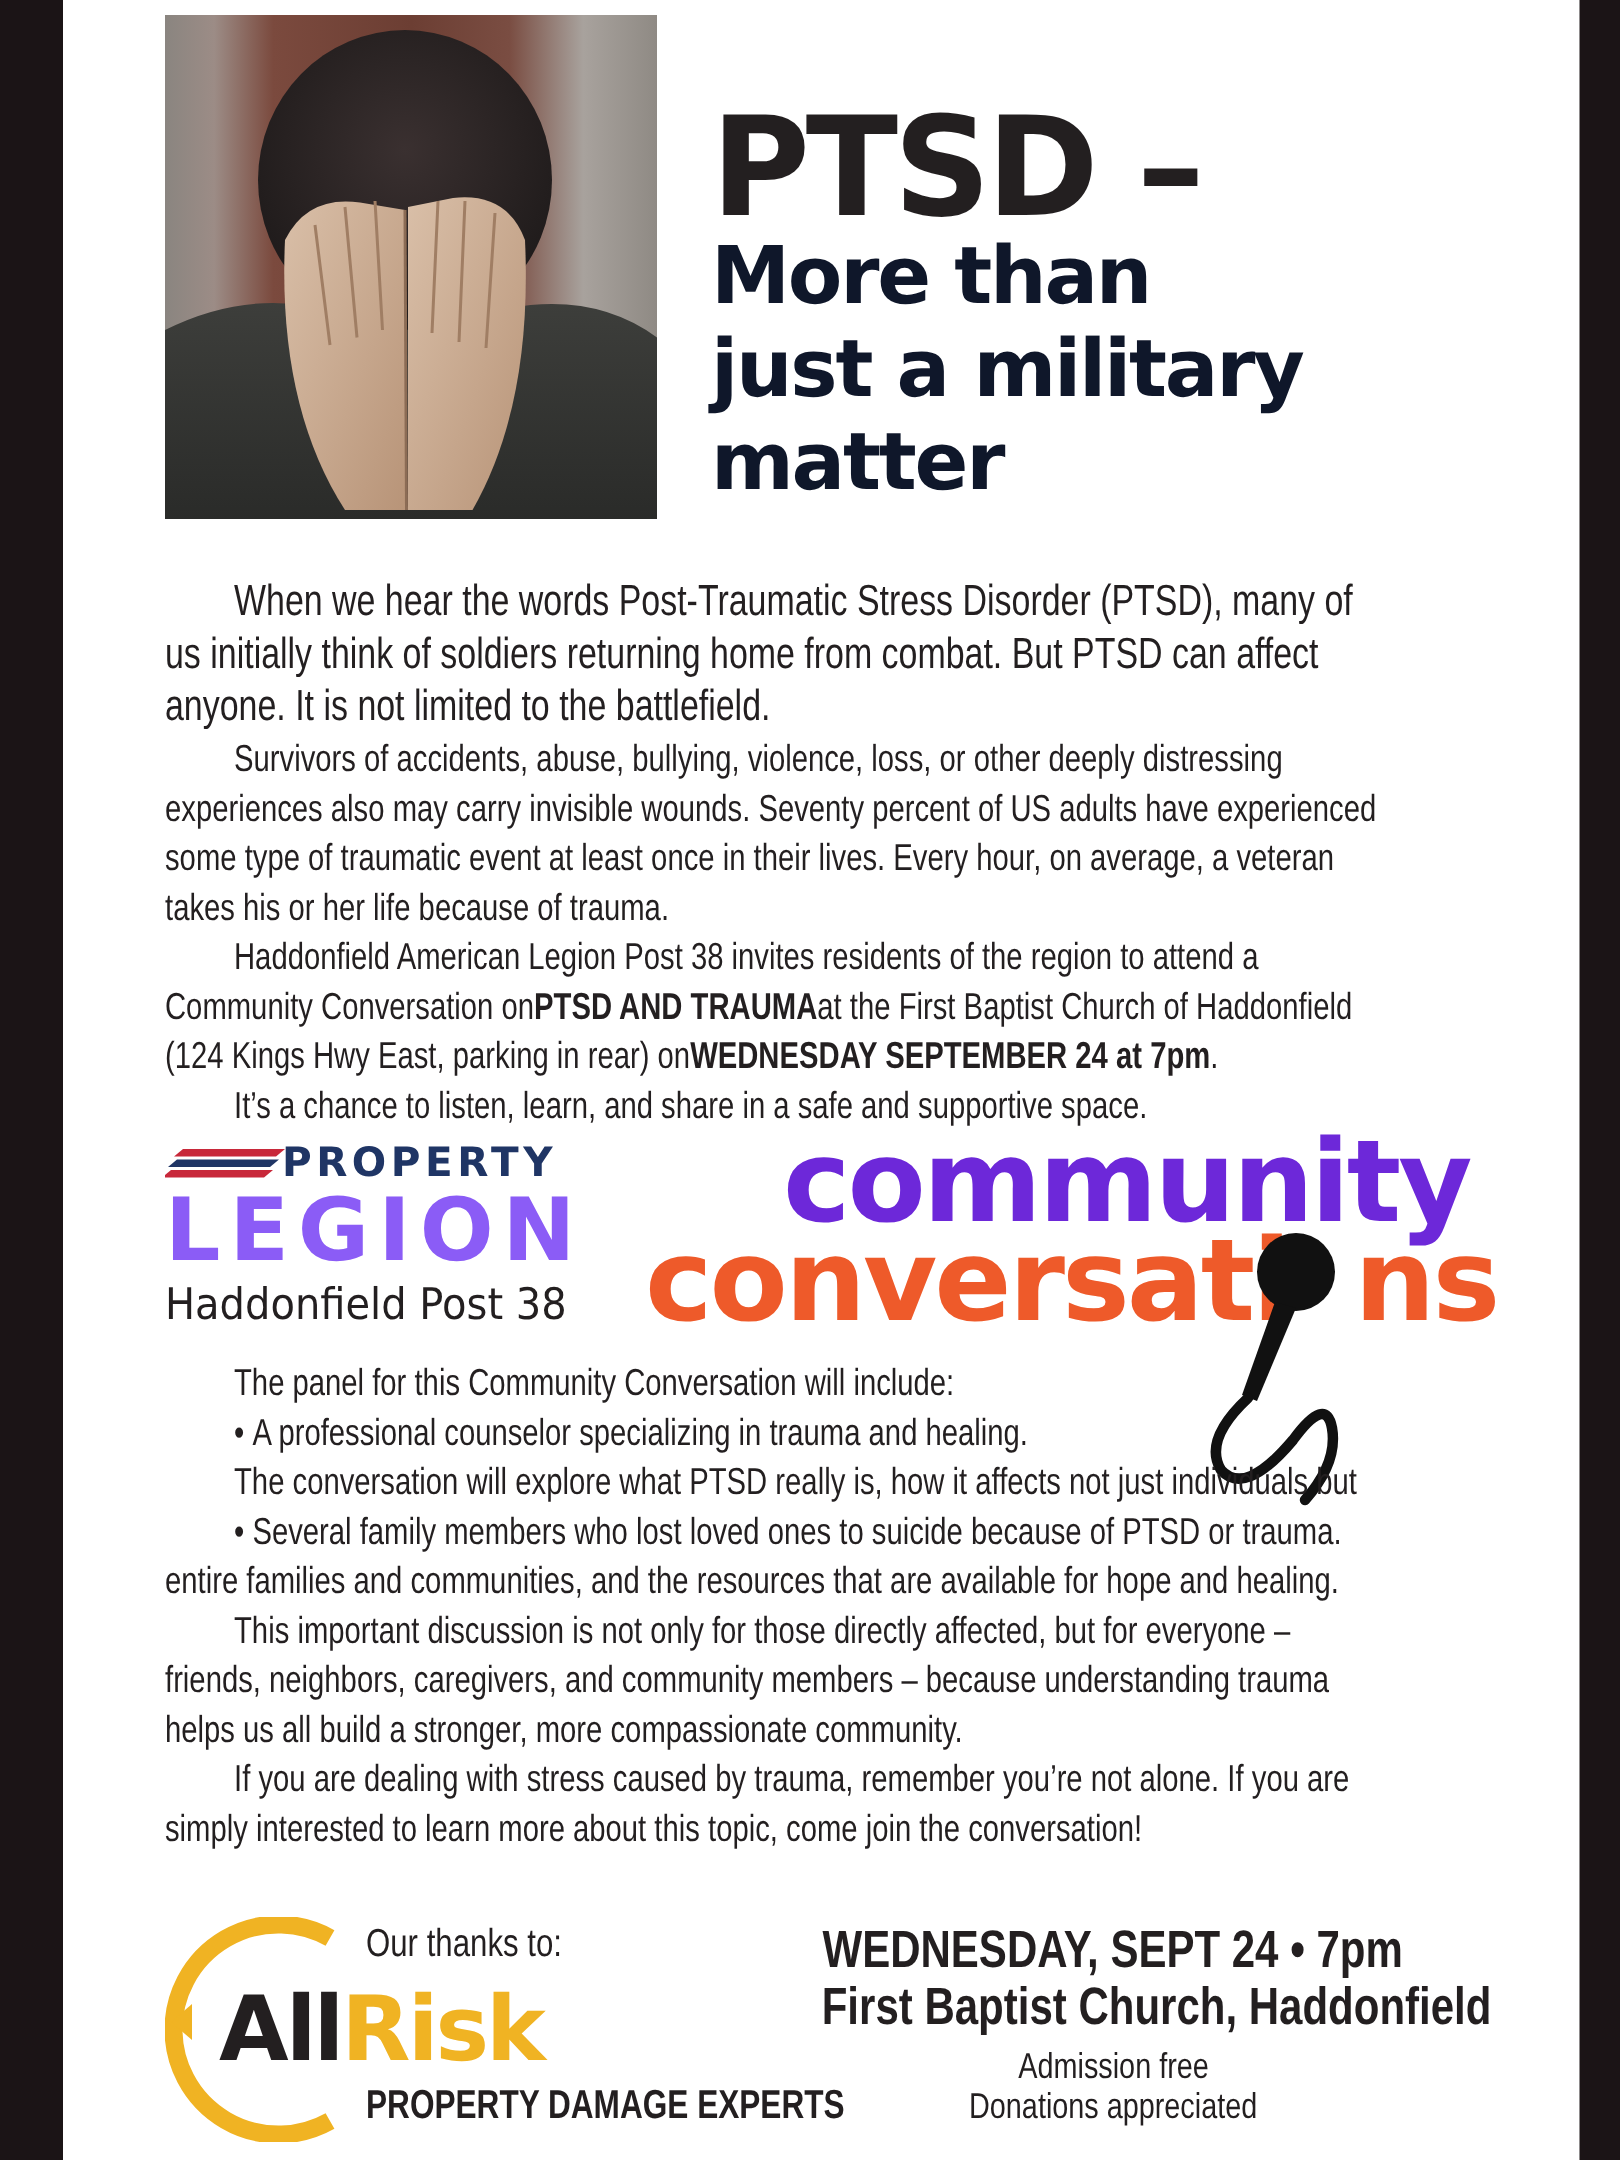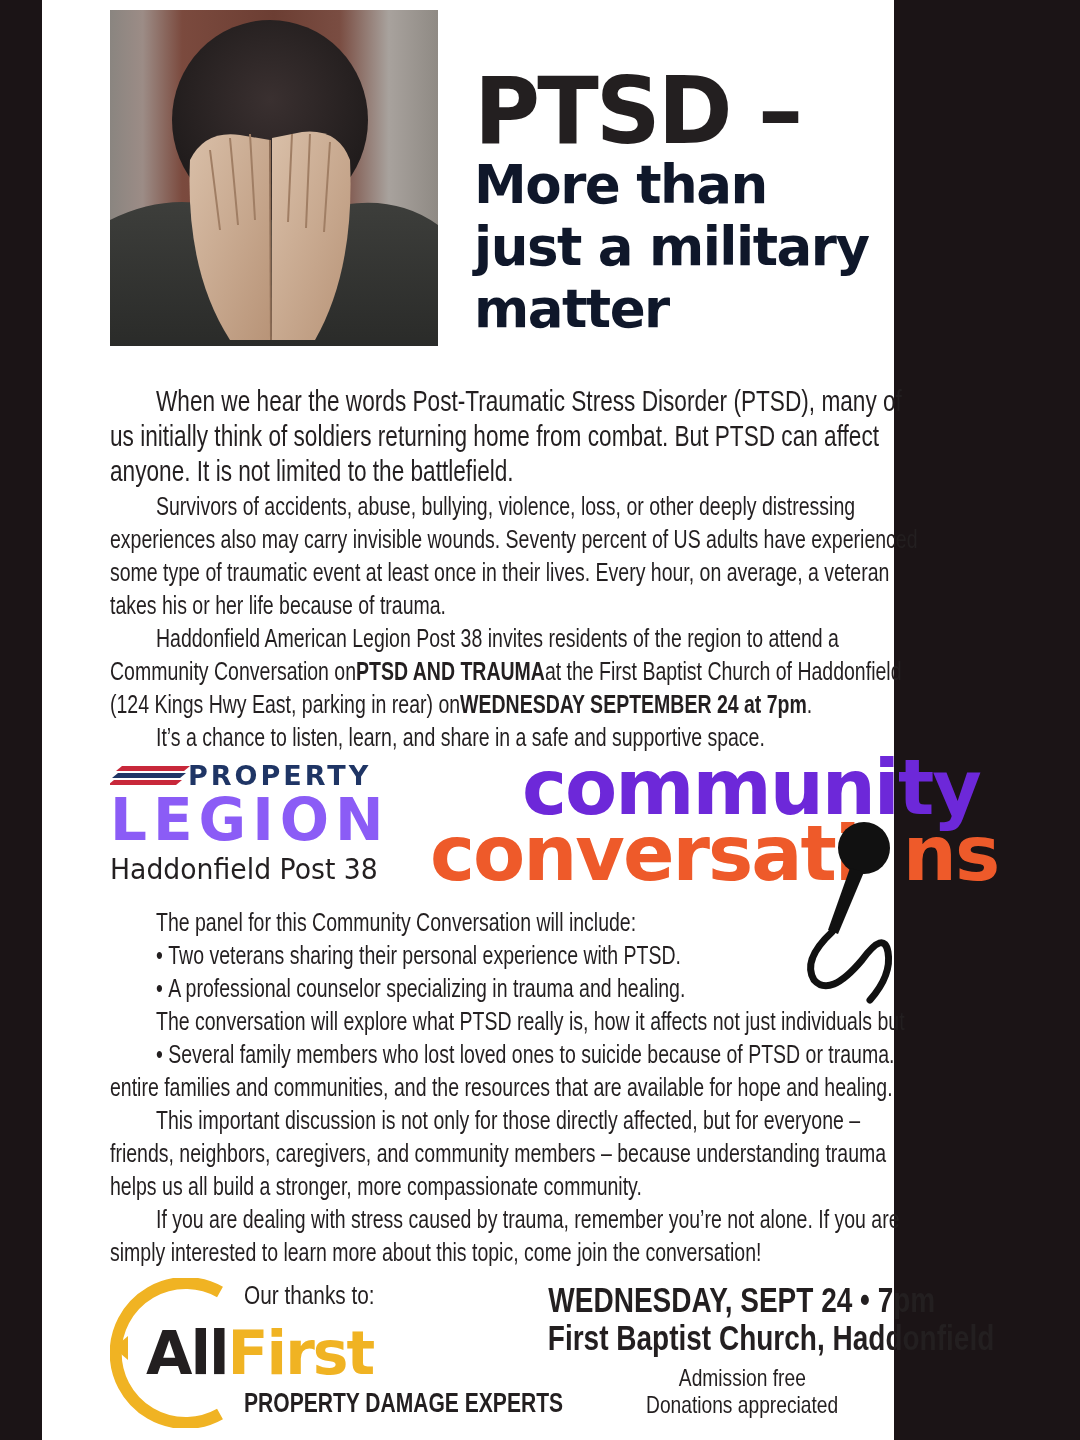--- a/index.html
+++ b/index.html
@@ -1,18 +1,18 @@
 <!DOCTYPE html>
 <html><head>
 <meta charset="utf-8">
 <style>
   * { box-sizing: border-box; margin: 0; padding: 0; }
   html, body { width: 1080px; height: 1440px; overflow: hidden; background: #1b1416; }
   body { position: relative; font-family: "Liberation Sans", sans-serif; color: #231f20; }
-  .page { position: absolute; left: 42px; top: 0; width: 852px; height: 1440px; background: #ffffff; }
+  .page { position: absolute; left: 42px; top: 0; width: 1011px; height: 1440px; background: #ffffff; }
   .photo { position: absolute; left: 68px; top: 10px; width: 328px; height: 336px; overflow: hidden;
     background: linear-gradient(90deg, #8a8580 0%, #9c8c86 10%, #7b4a3e 22%, #6c3e33 50%, #7a4d42 70%, #a8a29d 85%, #8f8a84 100%); }
   .photo svg { position: absolute; left: 0; top: 0; }
   .headline { position: absolute; left: 432px; top: 64px; }
   .headline .h1 { font-family: "DejaVu Sans", sans-serif; font-weight: bold; font-size: 92px; line-height: 96px; letter-spacing: -3px; transform: scaleX(0.98); transform-origin: left; color: #231f20; }
   .headline .h2 { font-family: "DejaVu Sans", sans-serif; font-weight: bold; font-size: 53px; line-height: 62px; letter-spacing: -1.5px; color: #0f172a; }
   .body-text { position: absolute; left: 68px; width: 860px; font-family: "Liberation Sans", sans-serif; color: #231f20; }
   .cond { display: inline-block; transform-origin: left top; white-space: nowrap; }
   .line { white-space: nowrap; height: 33px; line-height: 33px; }
   .line span { display: inline-block; transform-origin: left center; }
@@ -101,39 +101,38 @@
   </div>
 
   <svg class="mic" width="110" height="185" viewBox="0 0 110 185">
     <circle cx="72" cy="28" r="26" fill="#111"></circle>
     <path d="M58 48 L36 110 L46 114 L72 52 Z" fill="#111"></path>
     <path d="M40 112 Q10 140 22 160 Q38 178 70 140 Q92 110 96 132 Q100 155 78 180" stroke="#111" stroke-width="7" fill="none" stroke-linecap="round"></path>
   </svg>
 
   <div class="body-text" style="top:906px; font-size:25px;">
     <div class="line indent"><span style="transform:scaleX(0.78)">The panel for this Community Conversation will include:</span></div>
-    <div class="line indent"><span style="transform:scaleX(0.78)"><span>•</span> <span>Two veterans sharing their personal experience with PTSD.</span></span></div>
     <div class="line indent"><span style="transform:scaleX(0.78)"><span>•</span> <span>A professional counselor specializing in trauma and healing.</span></span></div>
     <div class="line indent"><span style="transform:scaleX(0.78)">The conversation will explore what PTSD really is, how it affects not just individuals but</span></div>
     <div class="line indent"><span style="transform:scaleX(0.78)"><span>•</span> <span>Several family members who lost loved ones to suicide because of PTSD or trauma.</span></span></div>
     <div class="line"><span style="transform:scaleX(0.78)">entire families and communities, and the resources that are available for hope and healing.</span></div>
     <div class="line indent"><span style="transform:scaleX(0.78)">This important discussion is not only for those directly affected, but for everyone –</span></div>
     <div class="line"><span style="transform:scaleX(0.78)">friends, neighbors, caregivers, and community members – because understanding trauma</span></div>
     <div class="line"><span style="transform:scaleX(0.78)">helps us all build a stronger, more compassionate community.</span></div>
     <div class="line indent"><span style="transform:scaleX(0.78)">If you are dealing with stress caused by trauma, remember you’re not alone. If you are</span></div>
     <div class="line"><span style="transform:scaleX(0.78)">simply interested to learn more about this topic, come join the conversation!</span></div>
   </div>
 
   <div class="footer-left">
     <svg width="130" height="150" style="position:absolute;left:0;top:0;">
       <path d="M110 14 A70 70 0 1 0 110 136" stroke="#f0b323" stroke-width="12" fill="none"></path>
       <polygon points="4,70 18,58 18,82" fill="#f0b323"></polygon>
     </svg>
     <div style="position:absolute;left:134px;top:2px;font-size:26px;white-space:nowrap;"><span class="cond" style="transform:scaleX(0.8)">Our thanks to:</span></div>
-    <div style="position:absolute;left:36px;top:40px;font-family:'DejaVu Sans',sans-serif;font-weight:bold;font-size:60px;letter-spacing:-2px;white-space:nowrap;"><span style="color:#231f20;">All</span><span style="color:#f0b323;">First</span></div>
+    <div style="position:absolute;left:36px;top:40px;font-family:'DejaVu Sans',sans-serif;font-weight:bold;font-size:60px;letter-spacing:-2px;white-space:nowrap;"><span style="color:#231f20;">All</span><span style="color:#f0b323;">Risk</span></div>
     <div style="position:absolute;left:134px;top:110px;font-weight:bold;font-size:27px;white-space:nowrap;"><span class="cond" style="transform:scaleX(0.78)">PROPERTY DAMAGE EXPERTS</span></div>
   </div>
 
   <div class="footer-right">
     <div style="font-weight:bold;font-size:35px;line-height:40px;white-space:nowrap;"><span class="cond" style="transform:scaleX(0.8);transform-origin:center;">WEDNESDAY, SEPT 24 • 7pm</span></div>
     <div style="font-weight:bold;font-size:35px;line-height:40px;white-space:nowrap;margin-top:-2px;"><span class="cond" style="transform:scaleX(0.8);transform-origin:center;">First Baptist Church, Haddonfield</span></div>
     <div style="font-size:24px;line-height:27px;margin-top:6px;text-align:center;"><span class="cond" style="transform:scaleX(0.8);transform-origin:center;">Admission free</span></div>
     <div style="font-size:24px;line-height:27px;"><span class="cond" style="transform:scaleX(0.8);transform-origin:center;">Donations appreciated</span></div>
   </div>
 

